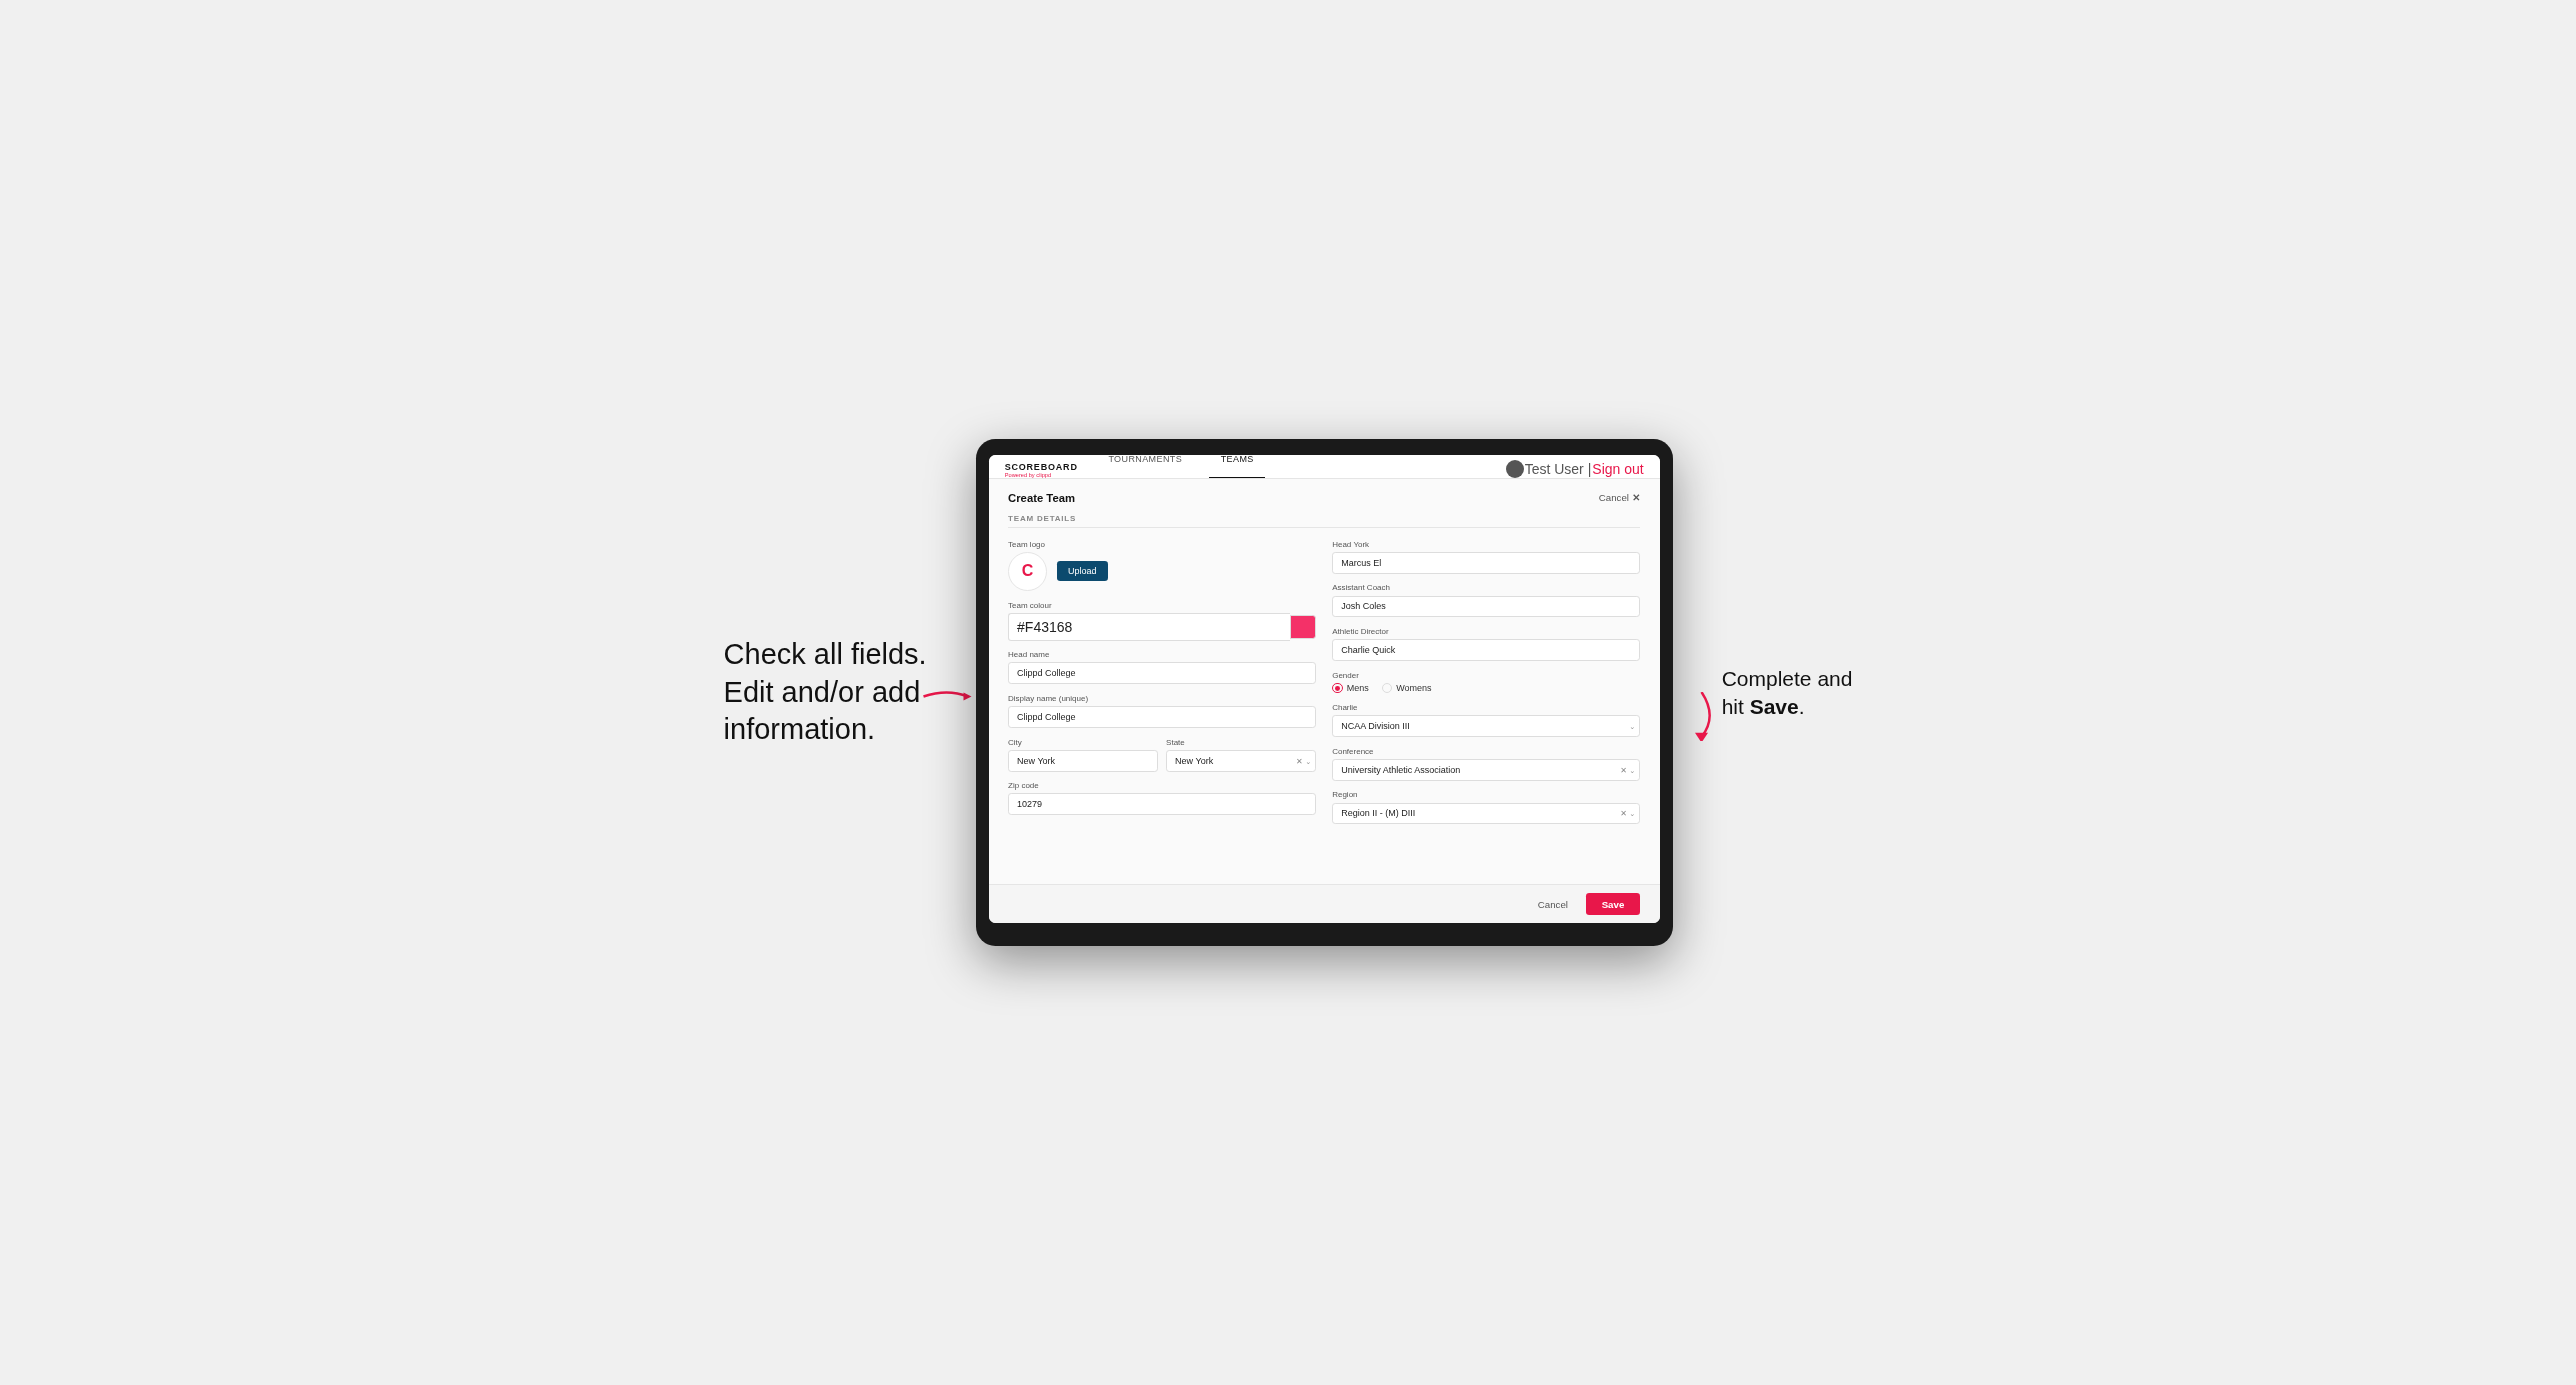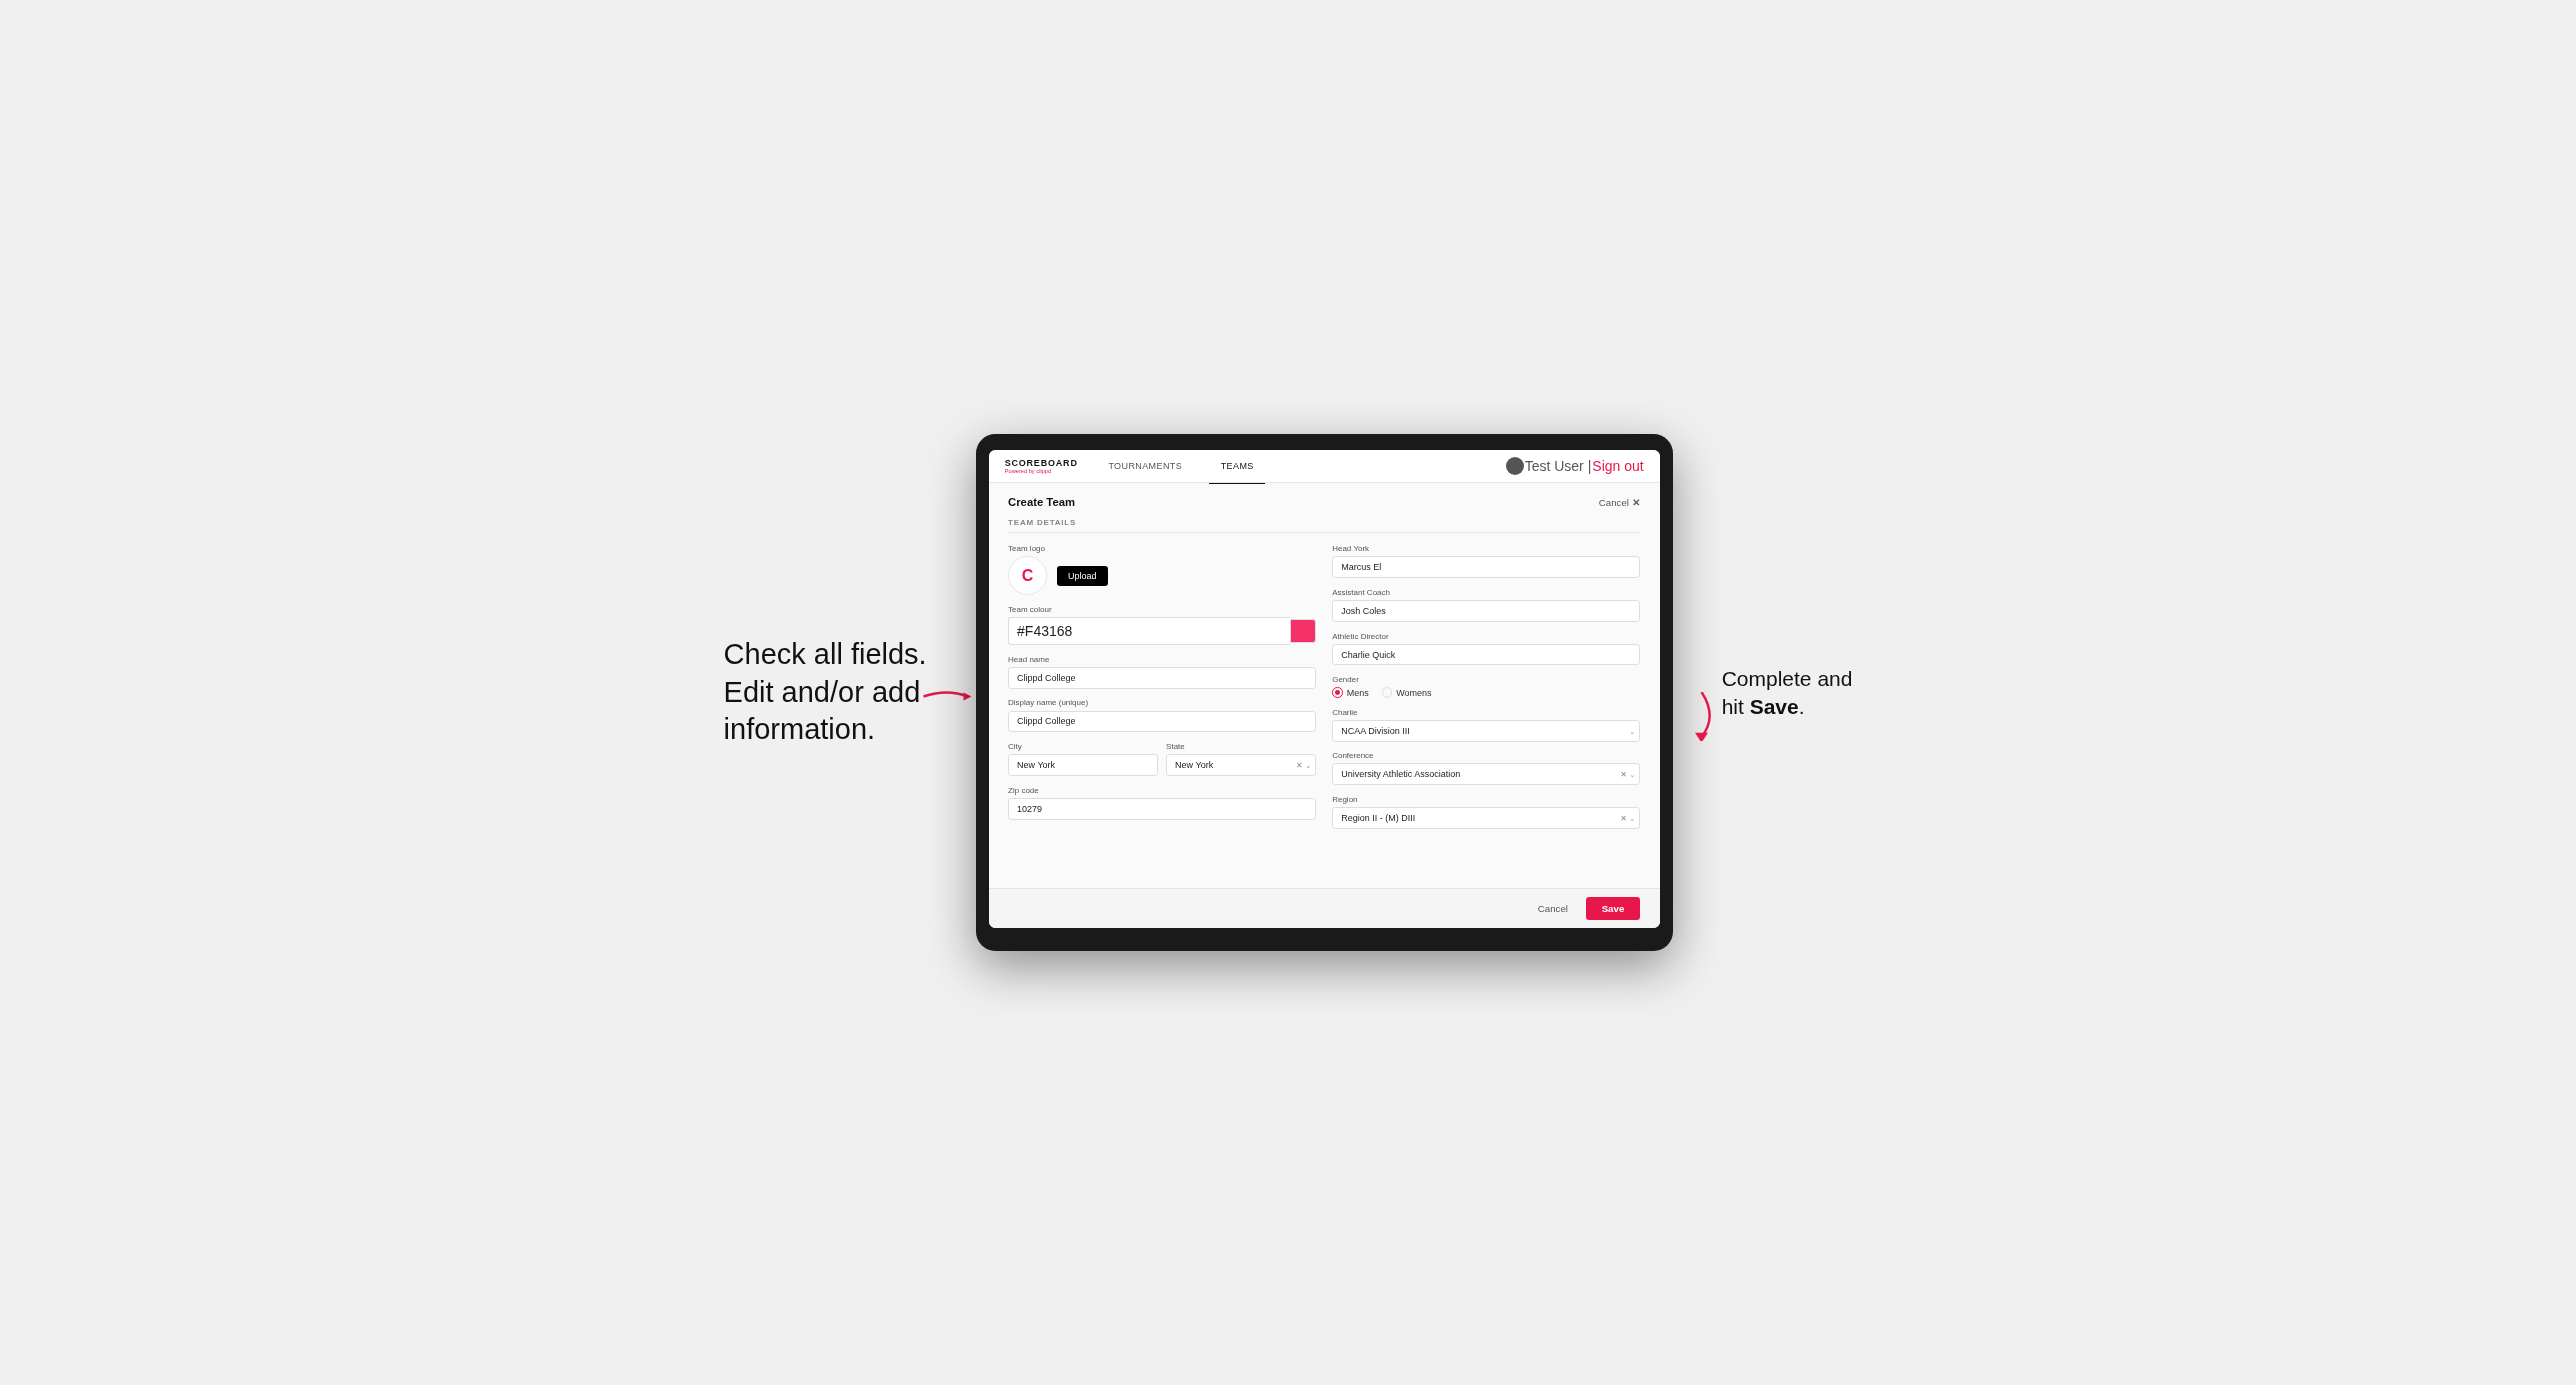--- a/index.html
+++ b/index.html
@@ -35,23 +35,23 @@
       background: #fff;
       border-radius: 6.5px;
       overflow: hidden;
     }
 
     
     .nav-bar {
       background: #fff;
       border-bottom: 0.8px solid #e5e5e5;
       display: flex;
-      align-items: center;
+      align-items: flex-end;
       padding: 0 16px;
-      height: 33px;
+      height: 24px;
     }
     .nav-logo {
       display: flex;
       flex-direction: column;
       margin-right: 19.4px;
     }
     .nav-logo-title {
       font-size: 9px;
       font-weight: 800;
       color: #111;
@@ -176,21 +176,21 @@
       background: #fff;
       border: 1.6px solid #e5e5e5;
       display: flex;
       align-items: center;
       justify-content: center;
       font-size: 16px;
       font-weight: 700;
       color: #e8174a;
     }
     .upload-btn {
-      background: #000000;
+      background: #0c4a6e;
       color: #fff;
       border: none;
       border-radius: 3.2px;
       padding: 4.9px 11.3px;
       font-size: 9px;
       cursor: pointer;
     }
 
     
     .color-field-wrap {

